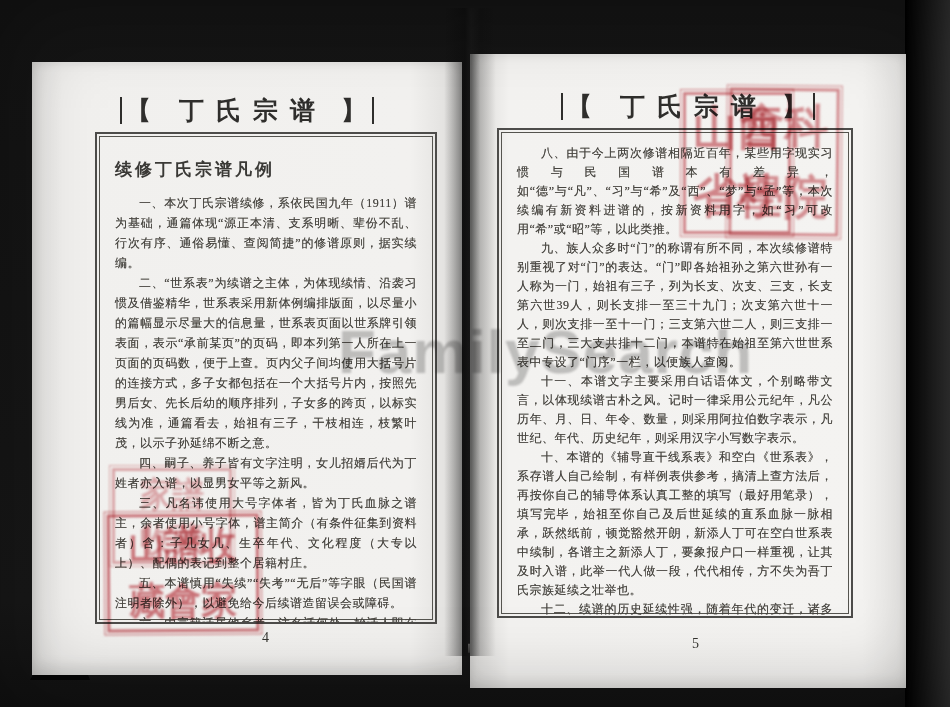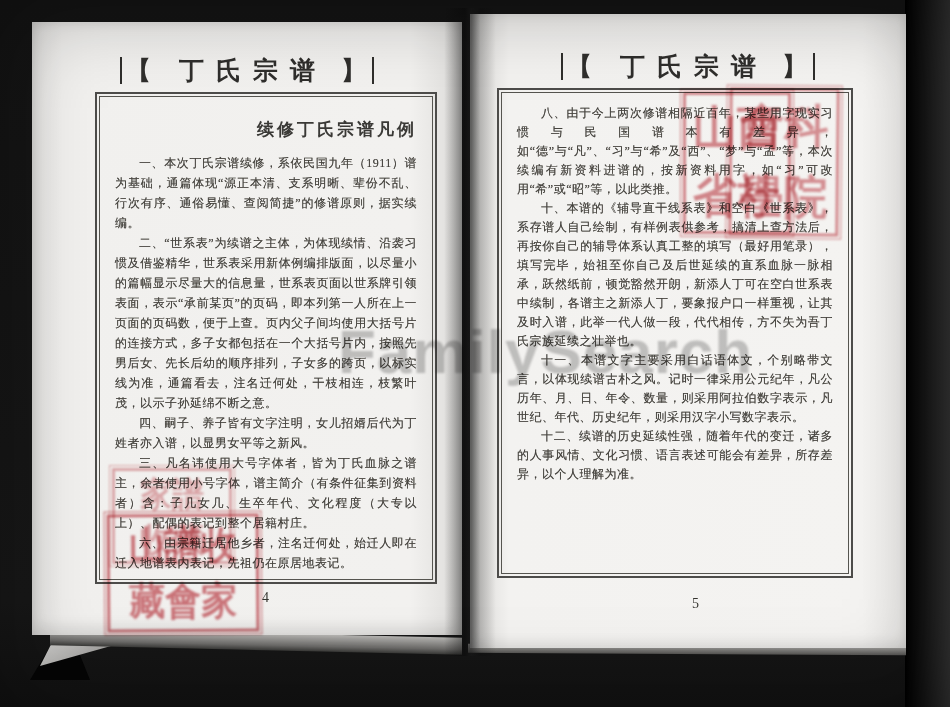--- a/index.html
+++ b/index.html
@@ -16,21 +16,21 @@
     background:linear-gradient(#b7b6b3,#6c6b69 70%,#3a3a38); transform:skewY(1.3deg); }
   .edge-strip-right { position:absolute; left:468px; top:645px; width:438px; height:9px;
     background:linear-gradient(#a8a7a4,#575654); transform:skewY(0.3deg); }
   .page-corner { position:absolute; left:40px; top:608px; width:78px; height:58px;
     background:linear-gradient(135deg,#efefed 0%,#c7c6c4 40%,#8e8d8b 100%);
     clip-path:polygon(38% 0, 100% 62%, 0 100%); }
   .page-corner-shadow { position:absolute; left:30px; top:620px; width:60px; height:60px;
     background:#050505; clip-path:polygon(60% 0, 100% 100%, 0 100%); }
 
   
-  .page { position:absolute; }
+  .page { position:absolute;margin-top:40px; }
   .page-left { left:32px; top:22px; width:430px; height:613px;
     background:linear-gradient(to right,#e6e5e3,#f1f0ee 7%,#f2f1ef 88%,#dcdbd9);
     box-shadow:inset 0 -8px 14px rgba(0,0,0,.10), inset 0 4px 8px rgba(0,0,0,.05); }
   .page-right { left:470px; top:14px; width:436px; height:634px;
     background:linear-gradient(to right,#d8d7d5,#f3f2f0 9%,#f4f3f1 90%,#e7e6e4);
     box-shadow:inset 0 -6px 12px rgba(0,0,0,.08), inset 0 3px 8px rgba(0,0,0,.05); }
   .gutter { position:absolute; left:444px; top:8px; width:52px; height:648px; z-index:40;
     background:linear-gradient(to right,rgba(10,10,10,0) 0%,rgba(10,10,10,.45) 40%,rgba(25,25,25,.62) 52%,rgba(10,10,10,.2) 70%,rgba(10,10,10,0) 100%);
     pointer-events:none; }
 
@@ -42,21 +42,21 @@
   .bracket-r { border-right:2px solid #2f2e2c; padding-right:4px; }
   .page-left  .page-header { top:32px; }
   .page-right .page-header { top:36px; }
 
   
   .content-box { position:absolute; border:2px solid #4d4c4a; overflow:hidden; }
   .content-box::before { content:""; position:absolute; inset:2px; border:1px solid #55544f; pointer-events:none; }
   .page-left  .content-box { left:63px; top:70px; width:342px; height:492px; padding:10px 18px; box-sizing:border-box; }
   .page-right .content-box { left:27px; top:74px; width:356px; height:490px; padding:14px 18px; box-sizing:border-box; }
 
-  .box-title { text-align:right; font-size:17px; font-weight:bold; letter-spacing:3px;
+  .box-title { text-align:left; font-size:17px; font-weight:bold; letter-spacing:3px;
     color:#3a3936; margin:14px 0 12px; filter:blur(.3px); }
   .para { font-size:12px; line-height:20px; text-indent:2em; text-align:justify;
     color:#46443f; letter-spacing:.5px; margin:0; filter:blur(.32px);
     text-shadow:0 0 .5px rgba(70,68,63,.65); }
   .page-right .para { line-height:19px; }
 
   .page-num { position:absolute; font-size:14px; color:#35342f; filter:blur(.3px); }
   .page-left  .page-num { left:230px; top:568px; }
   .page-right .page-num { left:222px; top:582px; }
 
@@ -92,37 +92,39 @@
   <div class="edge-strip-left"></div>
   <div class="edge-strip-right"></div>
 
   <div class="page page-left">
     <div class="page-header">
       <span class="bracket-l">【</span><span class="htitle">丁氏宗谱</span><span class="bracket-r">】</span>
     </div>
     <div class="content-box">
       <div class="box-title">续修丁氏宗谱凡例</div>
       <p class="para">一、本次丁氏宗谱续修，系依民国九年（1911）谱为基础，通篇体现“源正本清、支系明晰、辈份不乱、行次有序、通俗易懂、查阅简捷”的修谱原则，据实续编。</p>
-      <p class="para">二、“世系表”为续谱之主体，为体现续情、沿袭习惯及借鉴精华，世系表采用新体例编排版面，以尽量小的篇幅显示尽量大的信息量，世系表页面以世系牌引领表面，表示“承前某页”的页码，即本列第一人所在上一页面的页码数，便于上查。页内父子间均使用大括号片的连接方式，多子女都包括在一个大括号片内，按照先男后女、先长后幼的顺序排列，子女多的跨页，以标实线为准，通篇看去，注名迁何处，干枝相连，枝繁叶茂，以示子孙延绵不断之意。</p>
+      <p class="para">二、“世系表”为续谱之主体，为体现续情、沿袭习惯及借鉴精华，世系表采用新体例编排版面，以尽量小的篇幅显示尽量大的信息量，世系表页面以世系牌引领表面，表示“承前某页”的页码，即本列第一人所在上一页面的页码数，便于上查。页内父子间均使用大括号片的连接方式，多子女都包括在一个大括号片内，按照先男后女、先长后幼的顺序排列，子女多的跨页，以标实线为准，通篇看去，始祖有三子，干枝相连，枝繁叶茂，以示子孙延绵不断之意。</p>
       <p class="para">四、嗣子、养子皆有文字注明，女儿招婿后代为丁姓者亦入谱，以显男女平等之新风。</p>
       <p class="para">三、凡名讳使用大号字体者，皆为丁氏血脉之谱主，余者使用小号字体，谱主简介（有条件征集到资料者）含：子几女几、生卒年代、文化程度（大专以上）、配偶的表记到整个居籍村庄。</p>
+      <p class="para">五、本谱慎用“失续”“失考”“无后”等字眼（民国谱注明者除外），以避免给今后续谱造留误会或障碍。</p>
       <p class="para">六、由宗籍迁居他乡者，注名迁何处，始迁人即在迁入地谱表内表记，先祖仍在原居地表记。</p>
 
     </div>
     <div class="page-num">4</div>
   </div>
 
   <div class="page page-right">
     <div class="page-header">
       <span class="bracket-l">【</span><span class="htitle">丁氏宗谱</span><span class="bracket-r">】</span>
     </div>
     <div class="content-box">
       <p class="para">八、由于今上两次修谱相隔近百年，某些用字现实习惯与民国谱本有差异，如“德”与“凡”、“习”与“希”及“西”、“梦”与“孟”等，本次续编有新资料进谱的，按新资料用字，如“习”可改用“希”或“昭”等，以此类推。</p>
+      <p class="para">九、族人众多时“门”的称谓有所不同，本次续修谱特别重视了对“门”的表达。“门”即各始祖孙之第六世孙有一人称为一门，始祖有三子，列为长支、次支、三支，长支第六世39人，则长支排一至三十九门；次支第六世十一人，则次支排一至十一门；三支第六世二人，则三支排一至二门，三大支共排十二门，本谱特在始祖至第六世世系表中专设了“门序”一栏，以便族人查阅。</p>
+      <p class="para">十一、本谱文字主要采用白话语体文，个别略带文言，以体现续谱古朴之风。记时一律采用公元纪年，凡公历年、月、日、年令、数量，则采用阿拉伯数字表示，凡世纪、年代、历史纪年，则采用汉字小写数字表示。</p>
       <p class="para">十、本谱的《辅导直干线系表》和空白《世系表》，系存谱人自己绘制，有样例表供参考，搞清上查方法后，再按你自己的辅导体系认真工整的填写（最好用笔录），填写完毕，始祖至你自己及后世延续的直系血脉一脉相承，跃然纸前，顿觉豁然开朗，新添人丁可在空白世系表中续制，各谱主之新添人丁，要象报户口一样重视，让其及时入谱，此举一代人做一段，代代相传，方不失为吾丁氏宗族延续之壮举也。</p>
-      <p class="para">十一、本谱文字主要采用白话语体文，个别略带文言，以体现续谱古朴之风。记时一律采用公元纪年，凡公历年、月、日、年令、数量，则采用阿拉伯数字表示，凡世纪、年代、历史纪年，则采用汉字小写数字表示。</p>
       <p class="para">十二、续谱的历史延续性强，随着年代的变迁，诸多的人事风情、文化习惯、语言表述可能会有差异，所存差异，以个人理解为准。</p>
 
     </div>
     <div class="page-num">5</div>
   </div>
 
   <div class="seal seal-right-a" style="color: rgb(196, 69, 78);">
     <div class="srow">山西</div>
     <div class="srow">省社</div>
   </div>

